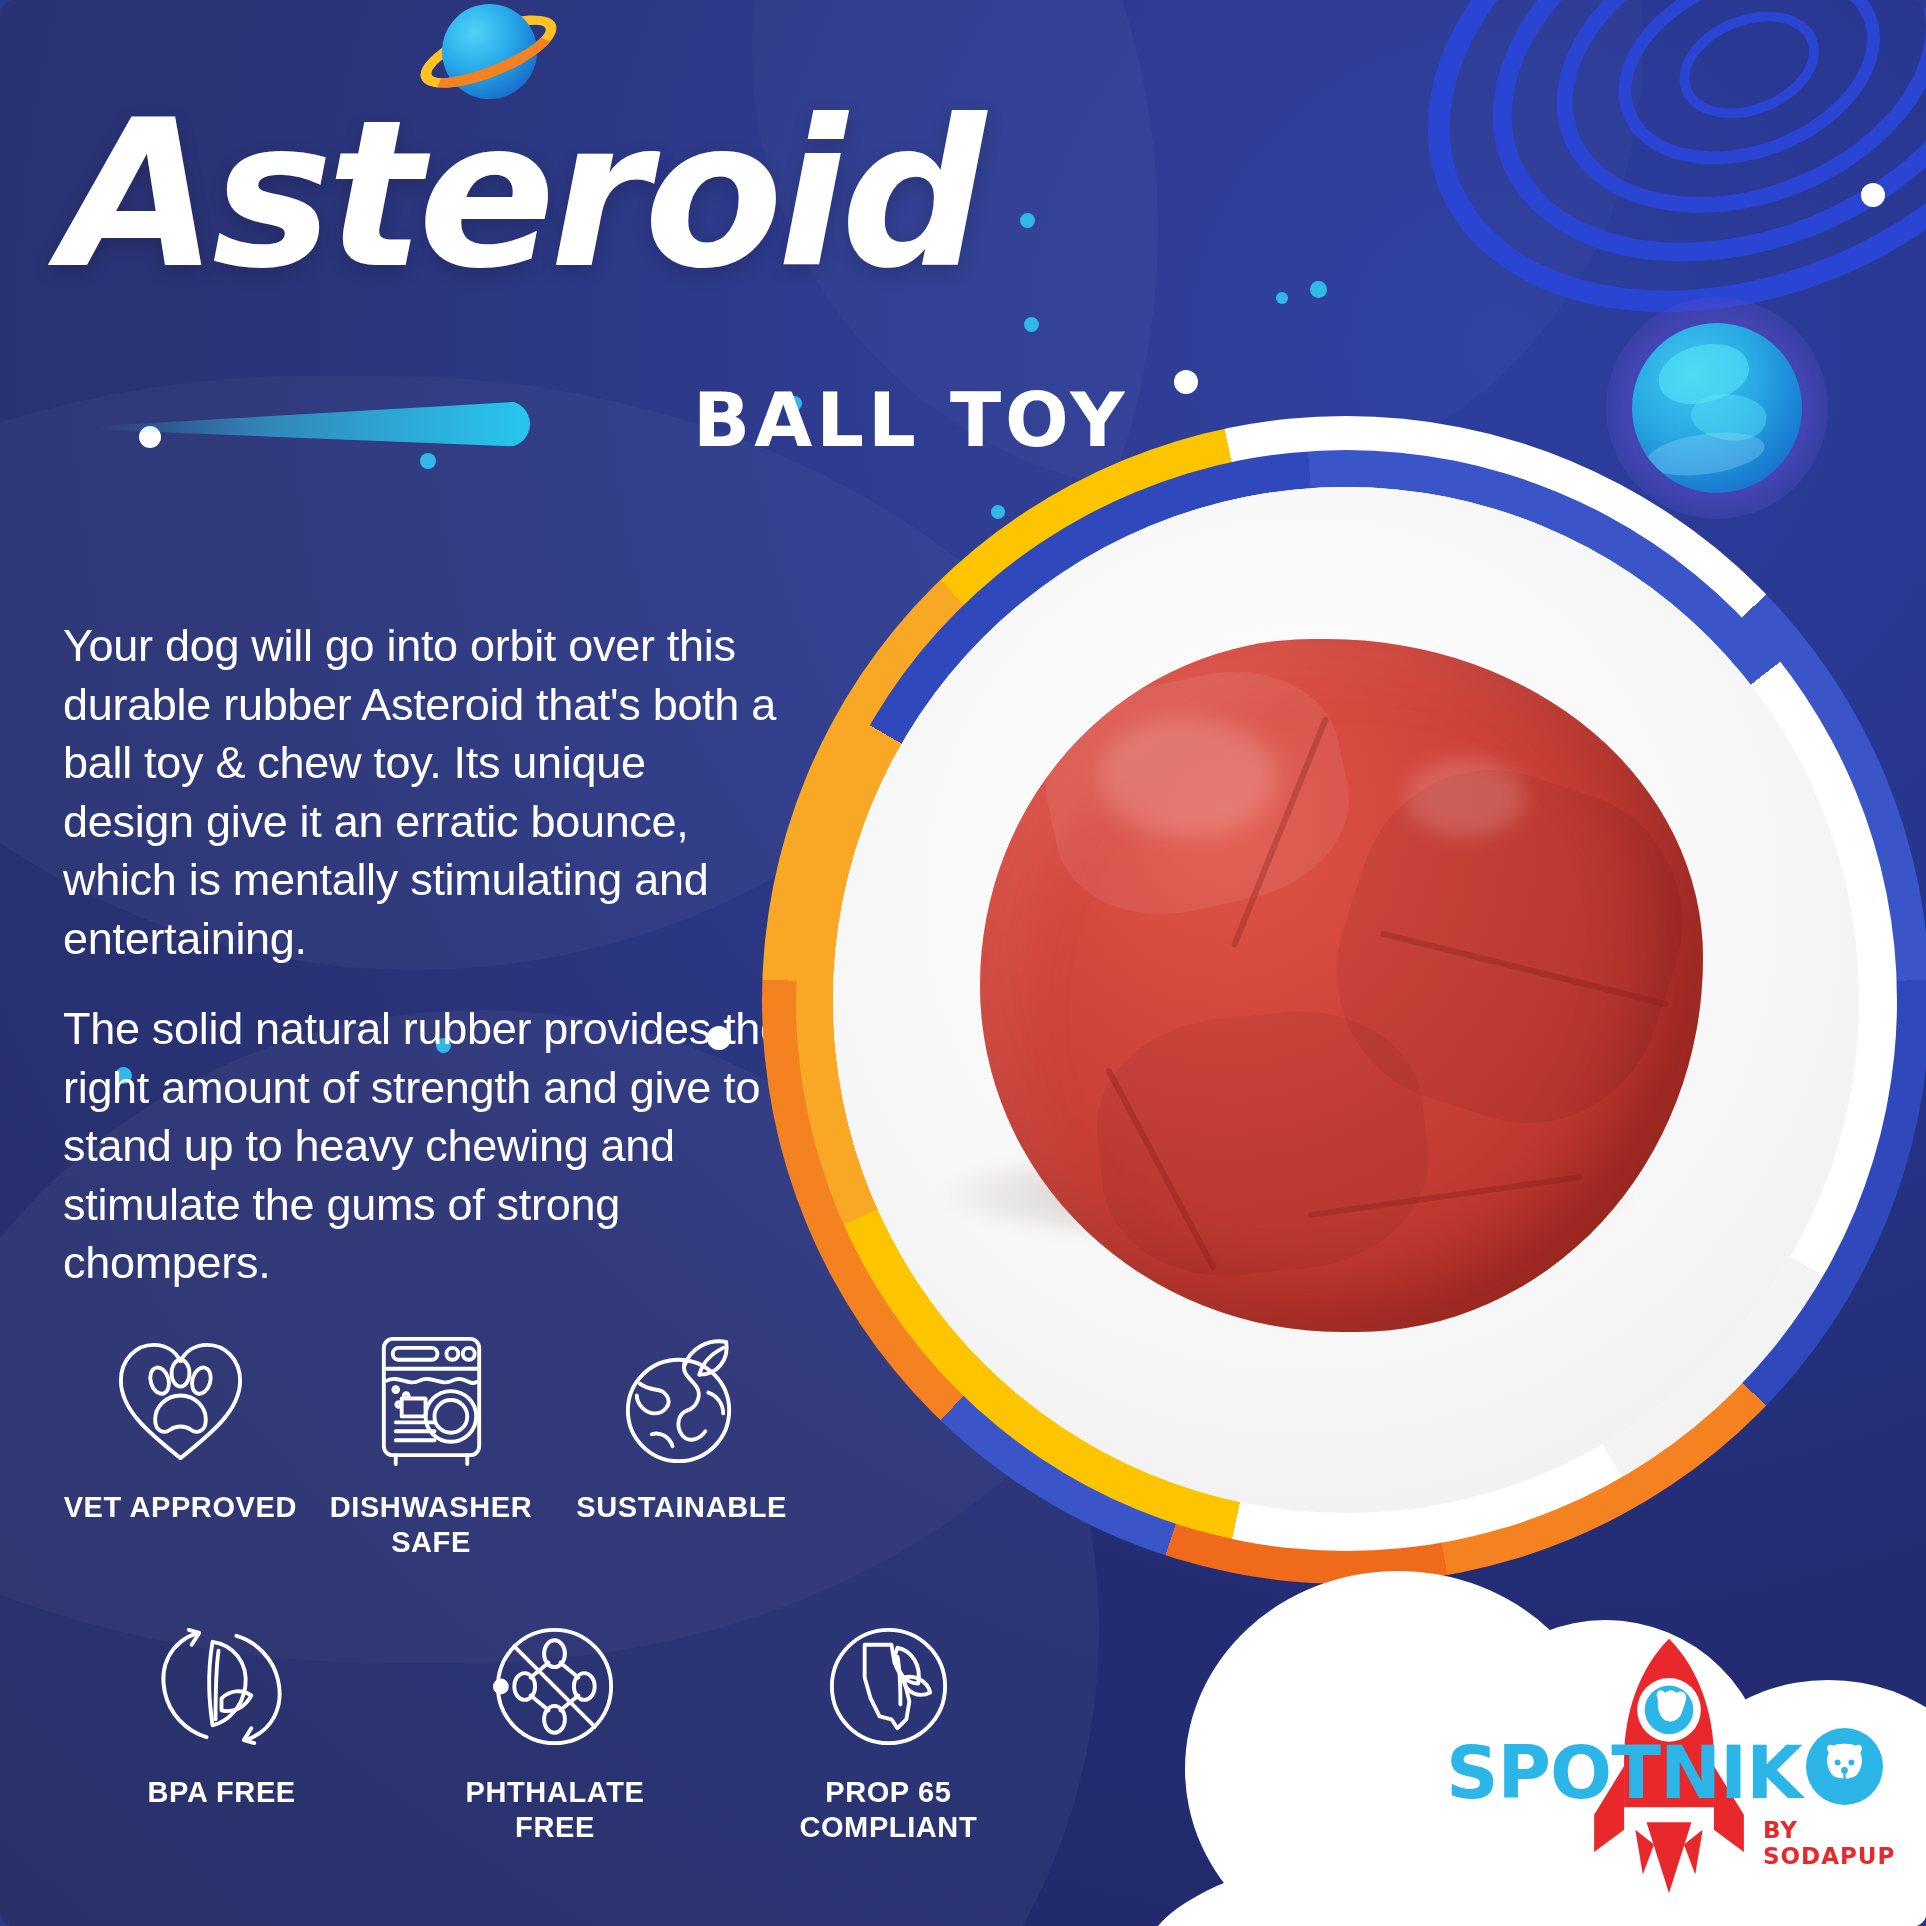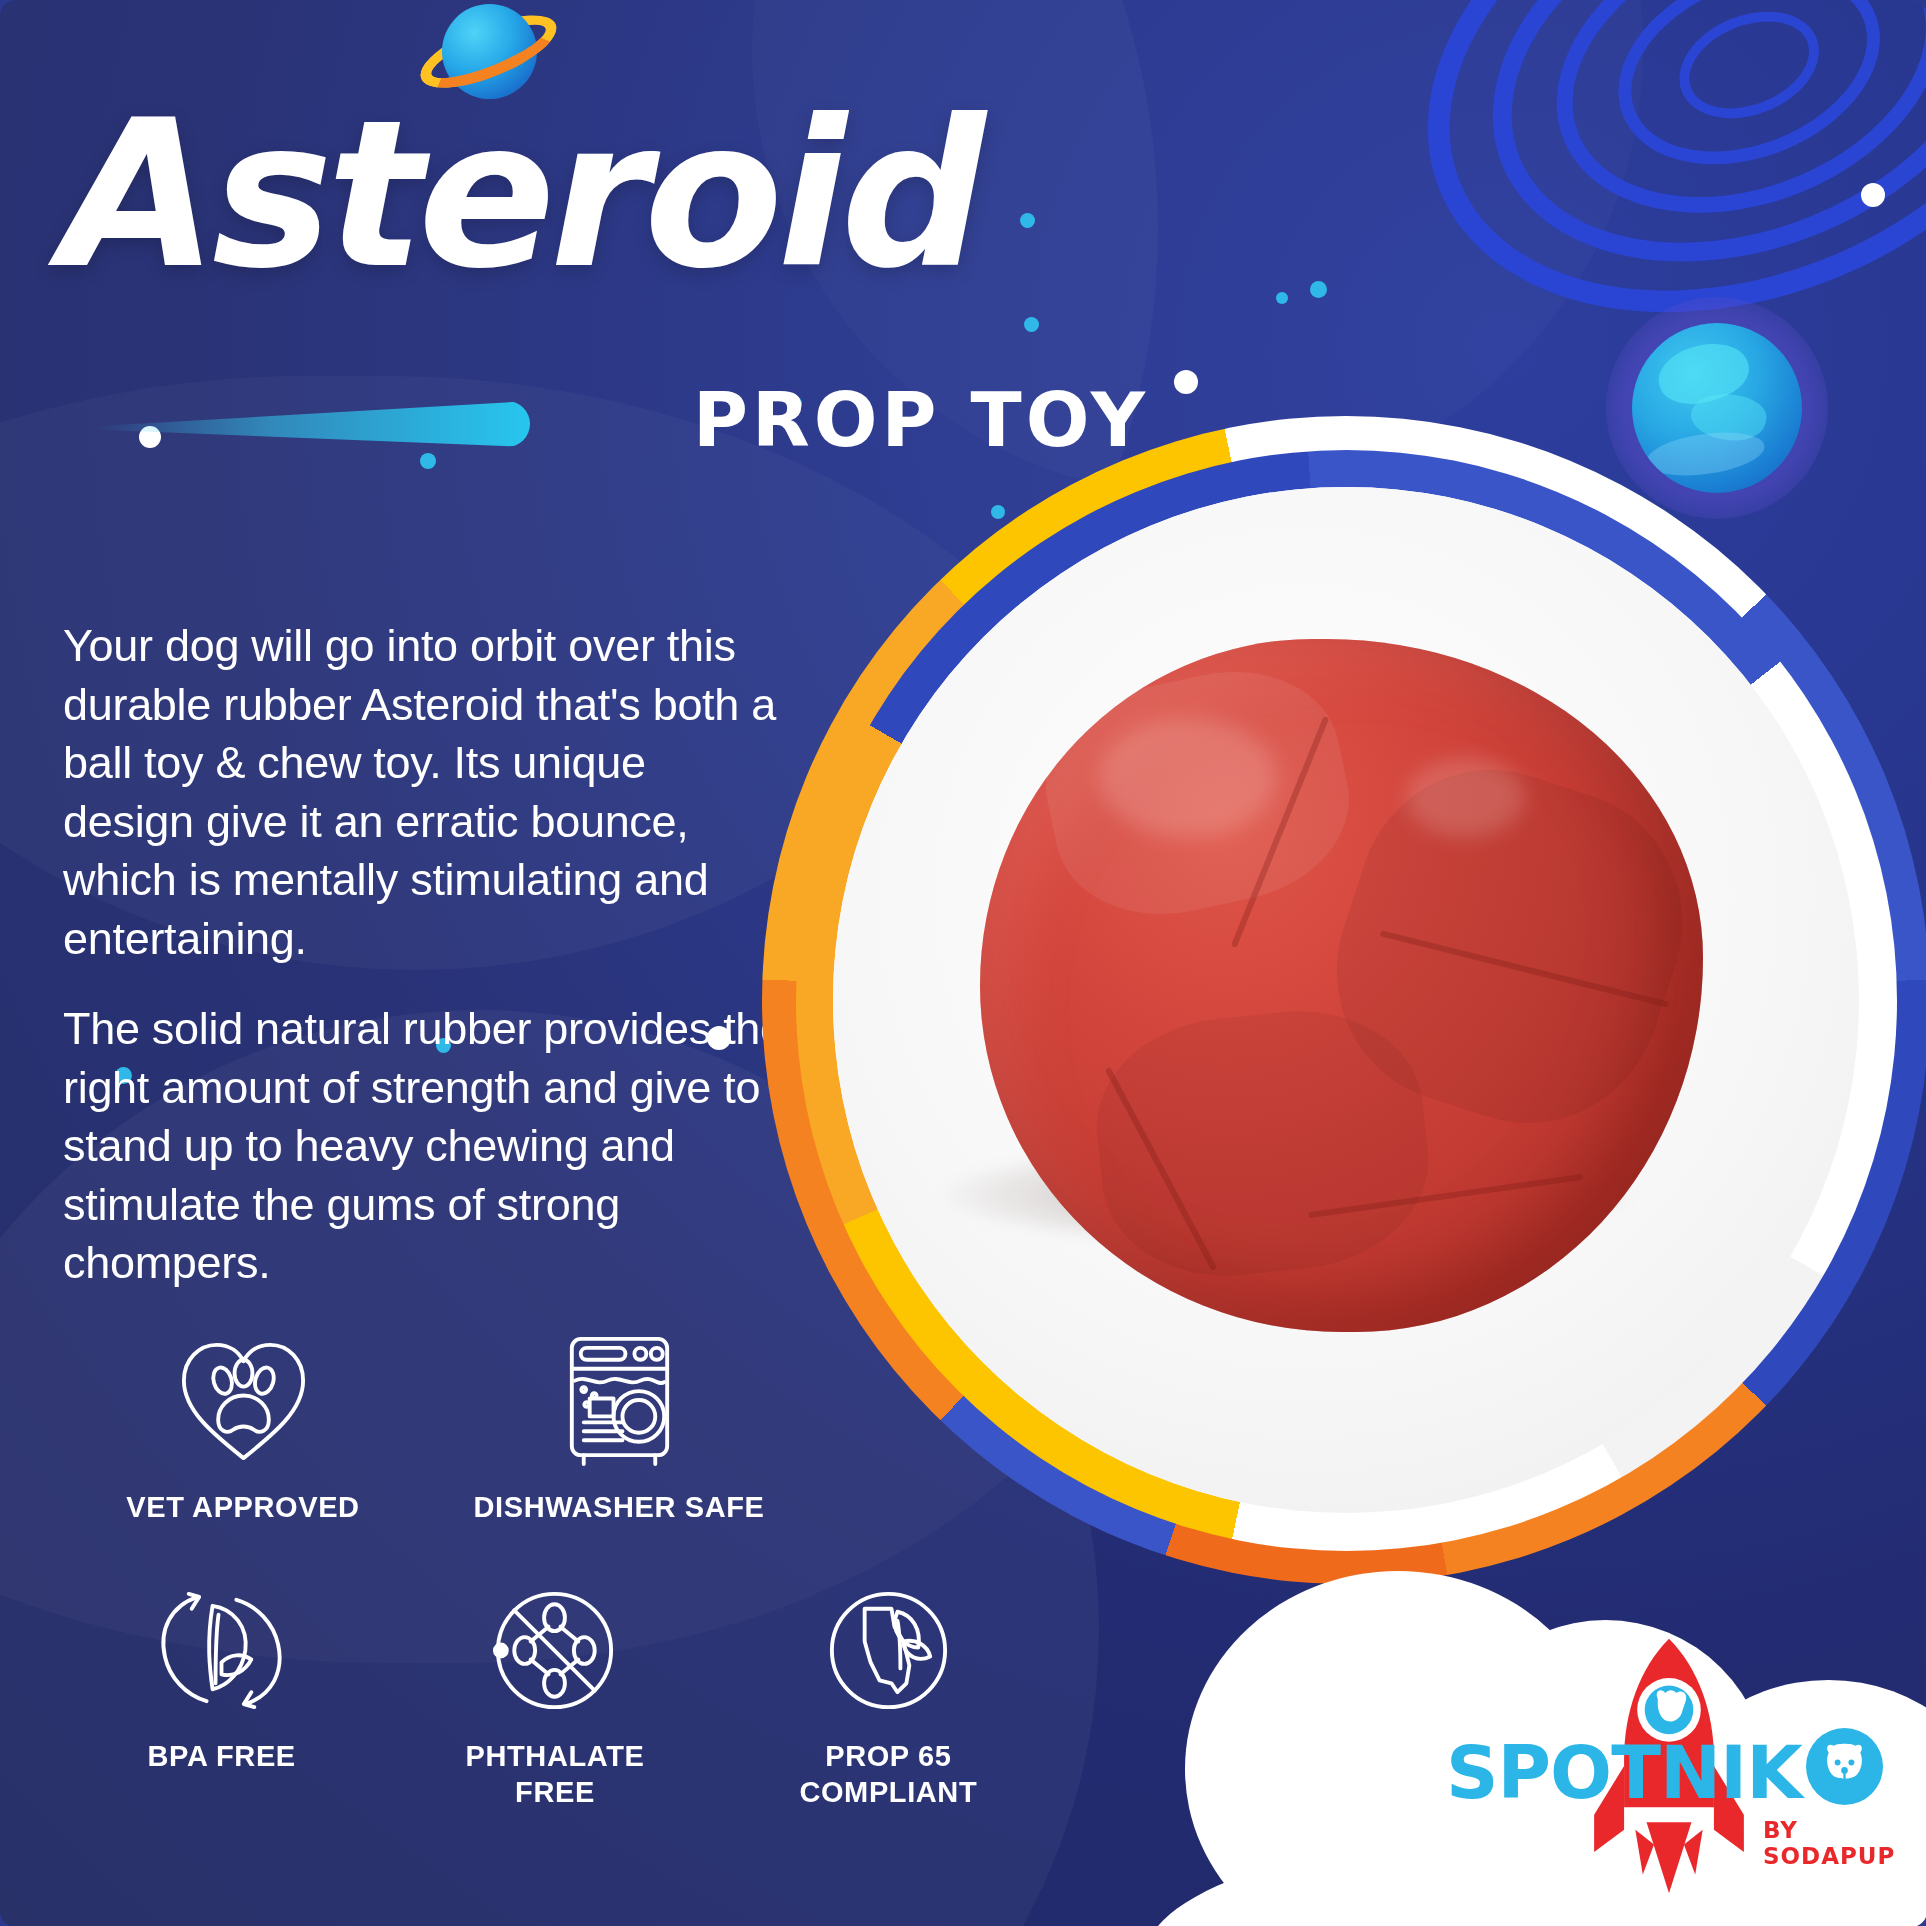--- a/index.html
+++ b/index.html
@@ -233,21 +233,21 @@
         <div class="bandB"></div>
         <div class="bandC"></div>
         <div class="shade"></div>
       </div>
   </div>
 
   <div id="title">Asteroid</div>
   <div id="comet">
       <div class="tail"></div>
     </div>
-  <div id="subtitle">PROP TOY</div>
+  <div id="subtitle">BALL TOY</div>
 
   <div class="para" id="para1">Your dog will go into orbit over this durable rubber Asteroid that's both a ball toy &amp; chew toy. Its unique design give it an erratic bounce, which is mentally stimulating and entertaining.</div>
   <div class="para" id="para2">The solid natural rubber provides the right amount of strength and give to stand up to heavy chewing and stimulate the gums of strong chompers.</div>
 
   <div id="photoWrap">
     <div id="ringOuter"></div>
     <div id="ringMid"></div>
     <div id="ringInner">
       <div id="photo">
         <div id="ballShadow"></div>
@@ -300,20 +300,34 @@
             <circle cx="26" cy="42" r="1.6"></circle>
               <circle cx="33" cy="46" r="1.6"></circle>
               <circle cx="28" cy="52" r="1.6"></circle>
             <line x1="26" y1="86" x2="26" y2="92"></line>
               <line x1="74" y1="86" x2="74" y2="92"></line>
           </svg>
         </div>
         <div class="flabel">DISHWASHER SAFE</div>
       </div>
 
+      <div class="feat">
+        <div class="glyph">
+          <svg width="149" height="149" viewBox="0 0 100 100" fill="none" stroke="#fff" stroke-width="2.6" stroke-linecap="round" stroke-linejoin="round">
+            <circle cx="48" cy="56" r="34"></circle>
+            <path d="M22 38 C30 44 36 40 40 46 C44 52 38 58 32 58 C26 58 20 52 20 46"></path>
+            <path d="M52 24 C50 32 56 34 60 40 C64 46 60 54 54 56 C48 58 46 66 50 72 C54 78 62 76 66 70"></path>
+            <path d="M30 72 C36 70 42 74 44 80"></path>
+            <path d="M68 44 C74 46 78 52 78 58"></path>
+            <path d="M52 26 C56 14 68 8 80 10 C82 22 74 32 62 32"></path>
+            <path d="M62 32 C64 24 70 18 78 14"></path>
+          </svg>
+        </div>
+        <div class="flabel">SUSTAINABLE</div>
+      </div>
     </div>
 
     <div class="featrow" id="row2">
       <div class="feat">
         <div class="glyph">
           <svg width="149" height="149" viewBox="0 0 100 100" fill="none" stroke="#fff" stroke-width="2.6" stroke-linecap="round" stroke-linejoin="round">
             <path d="M34 14 C16 20 8 36 12 54 C15 68 26 80 40 84"></path>
             <polyline points="28,12 35,14 30,22"></polyline>
             <path d="M66 86 C84 80 92 64 88 46 C85 32 74 20 60 16"></path>
             <polyline points="72,88 65,86 70,78"></polyline>

